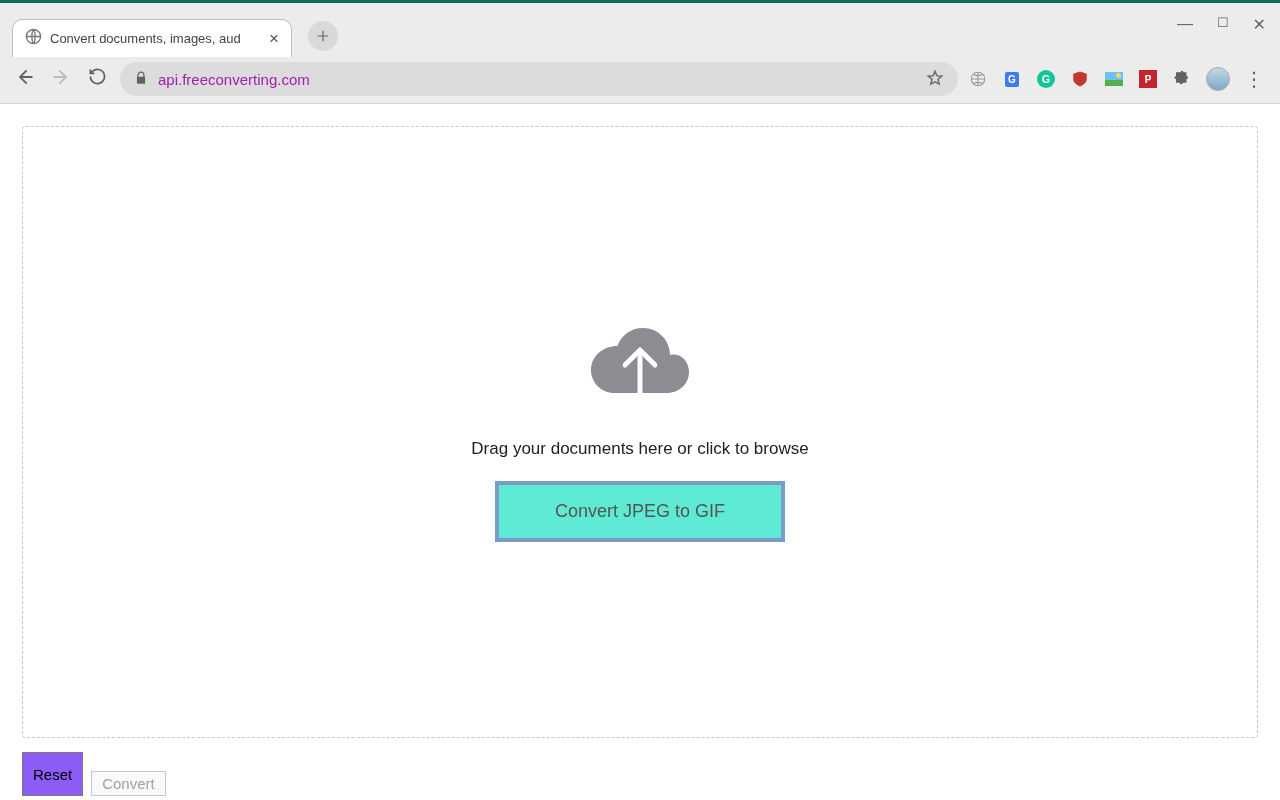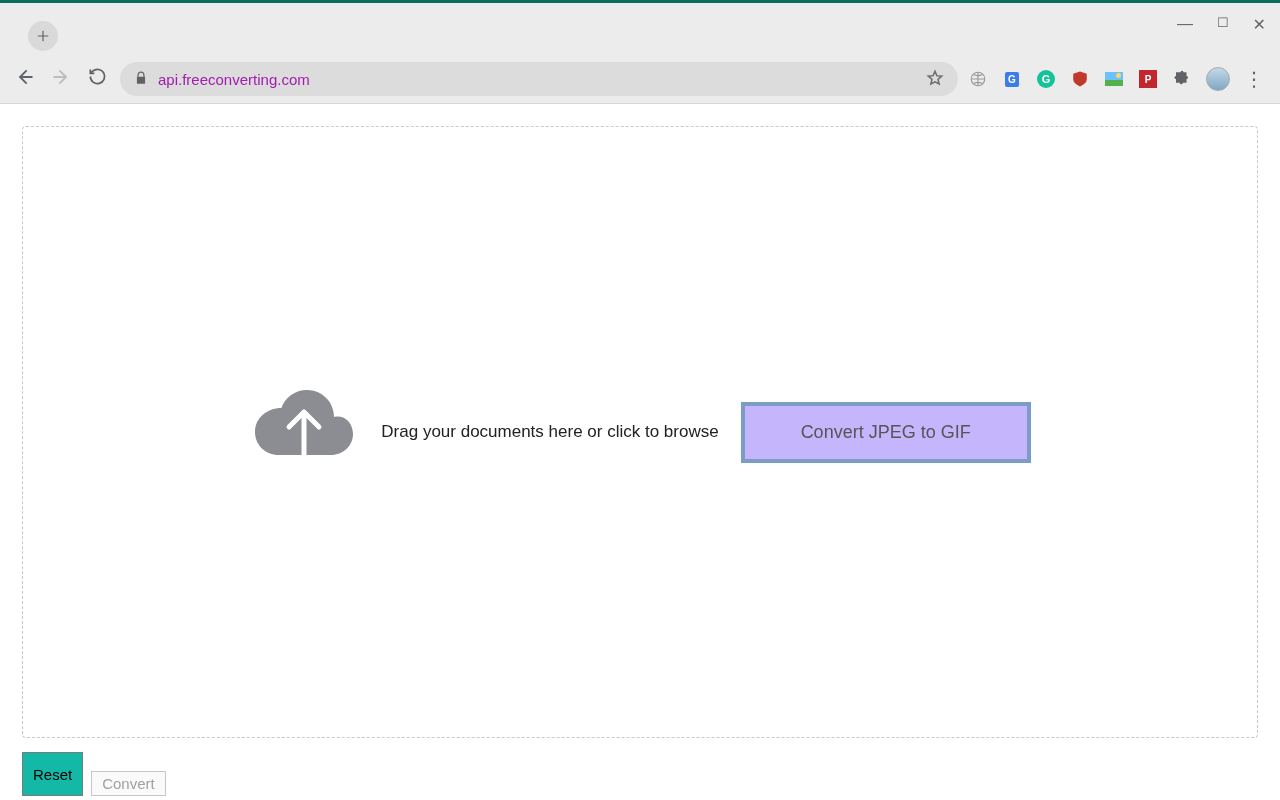--- a/index.html
+++ b/index.html
@@ -34,40 +34,50 @@
   .avatar { width: 24px; height: 24px; border-radius: 50%; background: linear-gradient(#c4d8e8,#7fa8c6); border:1px solid #aaa;}
   .dots { color:#5f6368; font-size:20px; }
   .ext-red-badge { width:18px; height:18px; background:#c1272d; color:#fff; font-size:10px; font-weight:bold; display:flex; align-items:center; justify-content:center;}
   .ext-photo { width:18px; height:14px; background:linear-gradient(#6ec1ff 60%,#52b04d 60%); position:relative; }
   .ext-photo::after{content:""; position:absolute; top:1px; right:2px; width:5px;height:5px;background:#ffd75e;border-radius:50%;}
 
   
   .page { padding: 22px 22px 0 22px; }
   .dropzone {
     border: 1px dashed #c9c9c9; border-radius: 4px; height: 612px;
-    display: flex; flex-direction: row; align-items: center; justify-content: center;
+    display: flex; flex-direction: column; align-items: center; justify-content: center;
     gap: 22px;
   }
   .cloud { color:#8c8c93; }
   .drop-text { font-size: 17px; color: #222; }
   .convert-box {
     border: 4px solid #7a9cc6; padding: 16px 56px; font-size: 18px; color:#555;
-    background:#c4b5fd; cursor:pointer;
+    background:#5eead4; cursor:pointer;
   }
   .footer-btns { margin: 14px 0 0 0; display:flex; gap:8px;}
   .btn {
-    font-size: 15px; padding: 3px 10px; border:1px solid #7a7a7a; background:#14b8a6; cursor:pointer;
+    font-size: 15px; padding: 3px 10px; border:1px solid #7a7a7a; background:#8b5cf6; cursor:pointer;
   }
   .btn.disabled { color:#a0a0a0; border-color:#c6c6c6; background:#fafafa; cursor:default;margin-top:19px;}
 </style>
 </head>
 <body>
 
 <div class="chrome-top">
   <div class="tabstrip">
+    <div class="tab">
+      <span class="ico">
+        <svg width="17" height="17" viewBox="0 0 24 24" fill="none" stroke="#7a7a7a" stroke-width="2">
+          <circle cx="12" cy="12" r="10"></circle>
+            <path d="M2 12h20M12 2c3 3 3 17 0 20M12 2c-3 3-3 17 0 20"></path>
+        </svg>
+      </span>
+      <span class="tab-title">Convert documents, images, aud</span>
+      <span class="tab-close">×</span>
+    </div>
     <div class="newtab" title="New Tab">
       <svg width="14" height="14" viewBox="0 0 24 24">
           <path d="M11 3h2v18h-2zM3 11h18v2H3z"></path>
         </svg>
     </div>
     <div class="win-controls">
       <span>—</span>
       <span style="font-size:13px;">☐</span>
       <span>✕</span>
     </div>

